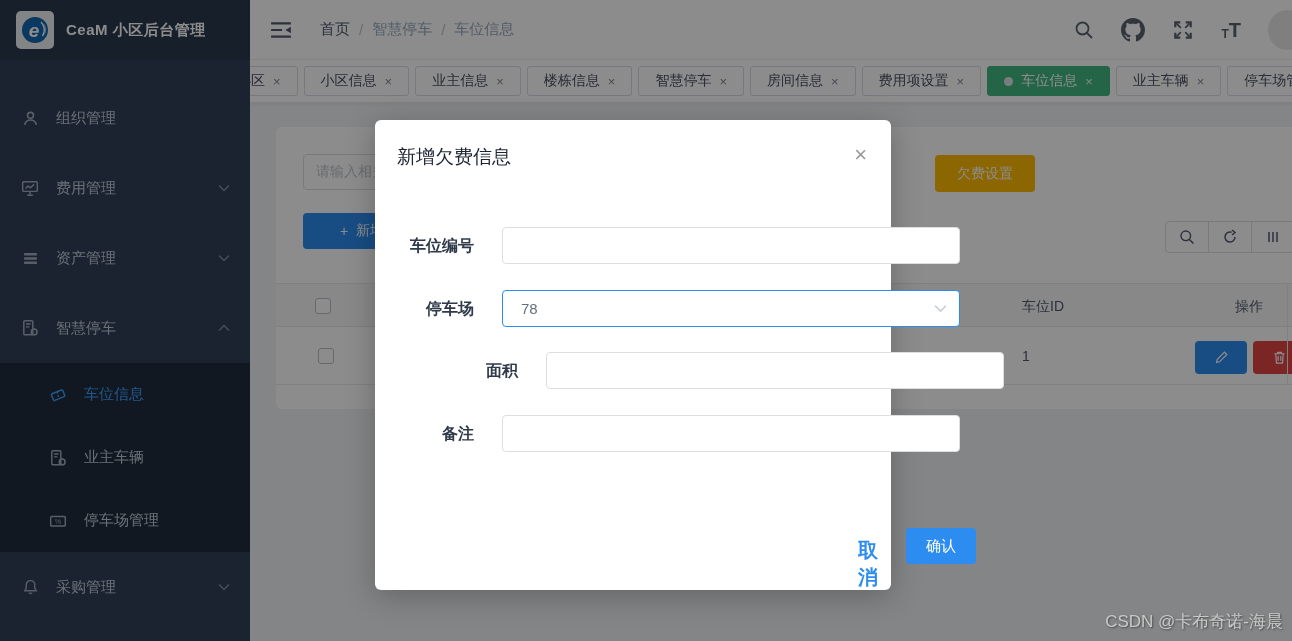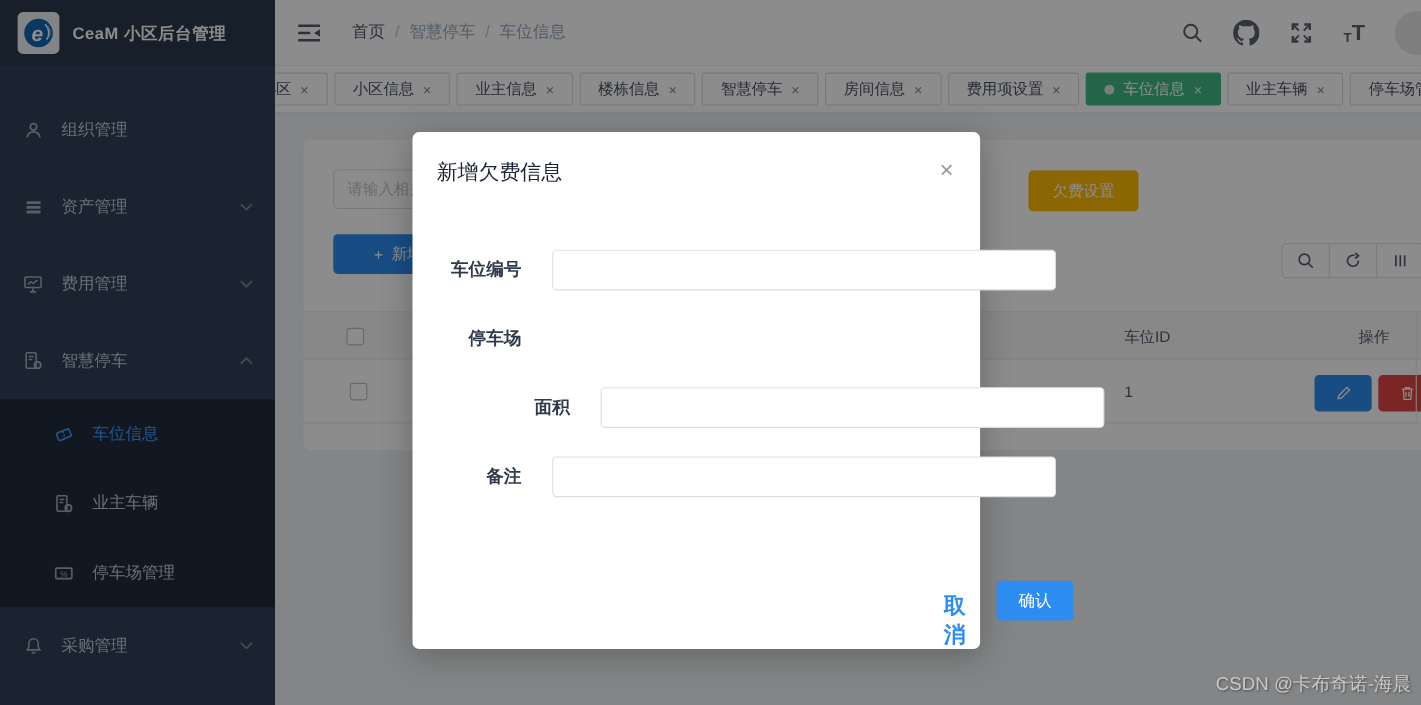--- a/index.html
+++ b/index.html
@@ -116,41 +116,41 @@
           <svg width="17" height="17" viewBox="0 0 16 16" fill="none" stroke="currentColor" stroke-width="1.5">
               <circle cx="8" cy="5" r="2.8"></circle>
               <path d="M2.5 14c.6-3 2.7-4.6 5.5-4.6s4.9 1.6 5.5 4.6"></path>
             </svg>
         </span>
         <span>组织管理</span>
       </div>
 
       <div class="menu-item">
         <span class="mi-icon">
-          <svg width="17" height="17" viewBox="0 0 16 16" stroke="currentColor" stroke-width="2.4">
-              <path d="M2 4h12M2 8h12M2 12h12"></path>
-            </svg>
-        </span>
-        <span>资产管理</span>
-        <span class="chev">
-          <svg width="12" height="8" viewBox="0 0 12 8" fill="none" stroke="currentColor" stroke-width="1.5">
-              <path d="M1 1.5l5 5 5-5"></path>
-            </svg>
-        </span>
-      </div>
-
-      <div class="menu-item">
-        <span class="mi-icon">
           <svg width="18" height="18" viewBox="0 0 16 16" fill="none" stroke="currentColor" stroke-width="1.3">
               <rect x="1.5" y="2.5" width="13" height="8.5" rx="1"></rect>
               <path d="M4 8.5l2.3-2.2 1.9 1.5 3.5-3"></path>
               <path d="M8 11.5v2.5M5.5 14.5h5"></path>
             </svg>
         </span>
         <span>费用管理</span>
+        <span class="chev">
+          <svg width="12" height="8" viewBox="0 0 12 8" fill="none" stroke="currentColor" stroke-width="1.5">
+              <path d="M1 1.5l5 5 5-5"></path>
+            </svg>
+        </span>
+      </div>
+
+      <div class="menu-item">
+        <span class="mi-icon">
+          <svg width="17" height="17" viewBox="0 0 16 16" stroke="currentColor" stroke-width="2.4">
+              <path d="M2 4h12M2 8h12M2 12h12"></path>
+            </svg>
+        </span>
+        <span>资产管理</span>
         <span class="chev">
           <svg width="12" height="8" viewBox="0 0 12 8" fill="none" stroke="currentColor" stroke-width="1.5">
               <path d="M1 1.5l5 5 5-5"></path>
             </svg>
         </span>
       </div>
 
       <div class="menu-item">
         <span class="mi-icon">
           <svg width="18" height="18" viewBox="0 0 16 16" fill="none" stroke="currentColor" stroke-width="1.3">
@@ -360,20 +360,28 @@
     <div class="modal-title">新增欠费信息</div>
     <span class="modal-close">×</span>
 
     <div class="form-row" style="top:107px;padding-left:44px;">
       <span class="form-label">车位编号</span>
       <input class="form-input" type="text" style="">
     </div>
 
     <div class="form-row" style="top:170px;">
       <span class="form-label">停车场</span>
+      <div class="form-select">
+        <span class="select-value">78</span>
+        <span class="select-arrow">
+          <svg width="13" height="9" viewBox="0 0 12 8" fill="none" stroke="currentColor" stroke-width="1.4">
+              <path d="M1 1.5l5 5 5-5"></path>
+            </svg>
+        </span>
+      </div>
     </div>
 
     <div class="form-row" style="top:232px;margin-left:44px;">
       <span class="form-label">面积</span>
       <input class="form-input" type="text" style="">
     </div>
 
     <div class="form-row" style="top:295px;">
       <span class="form-label">备注</span>
       <input class="form-input" type="text" style="">

